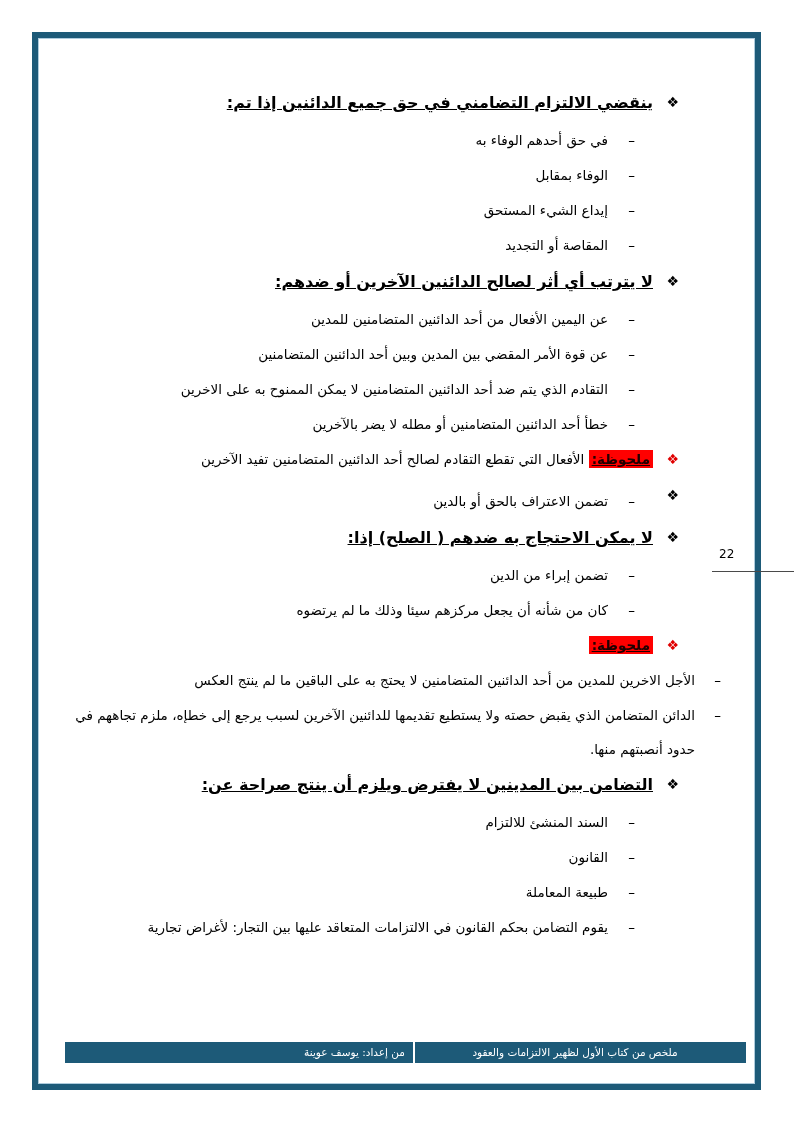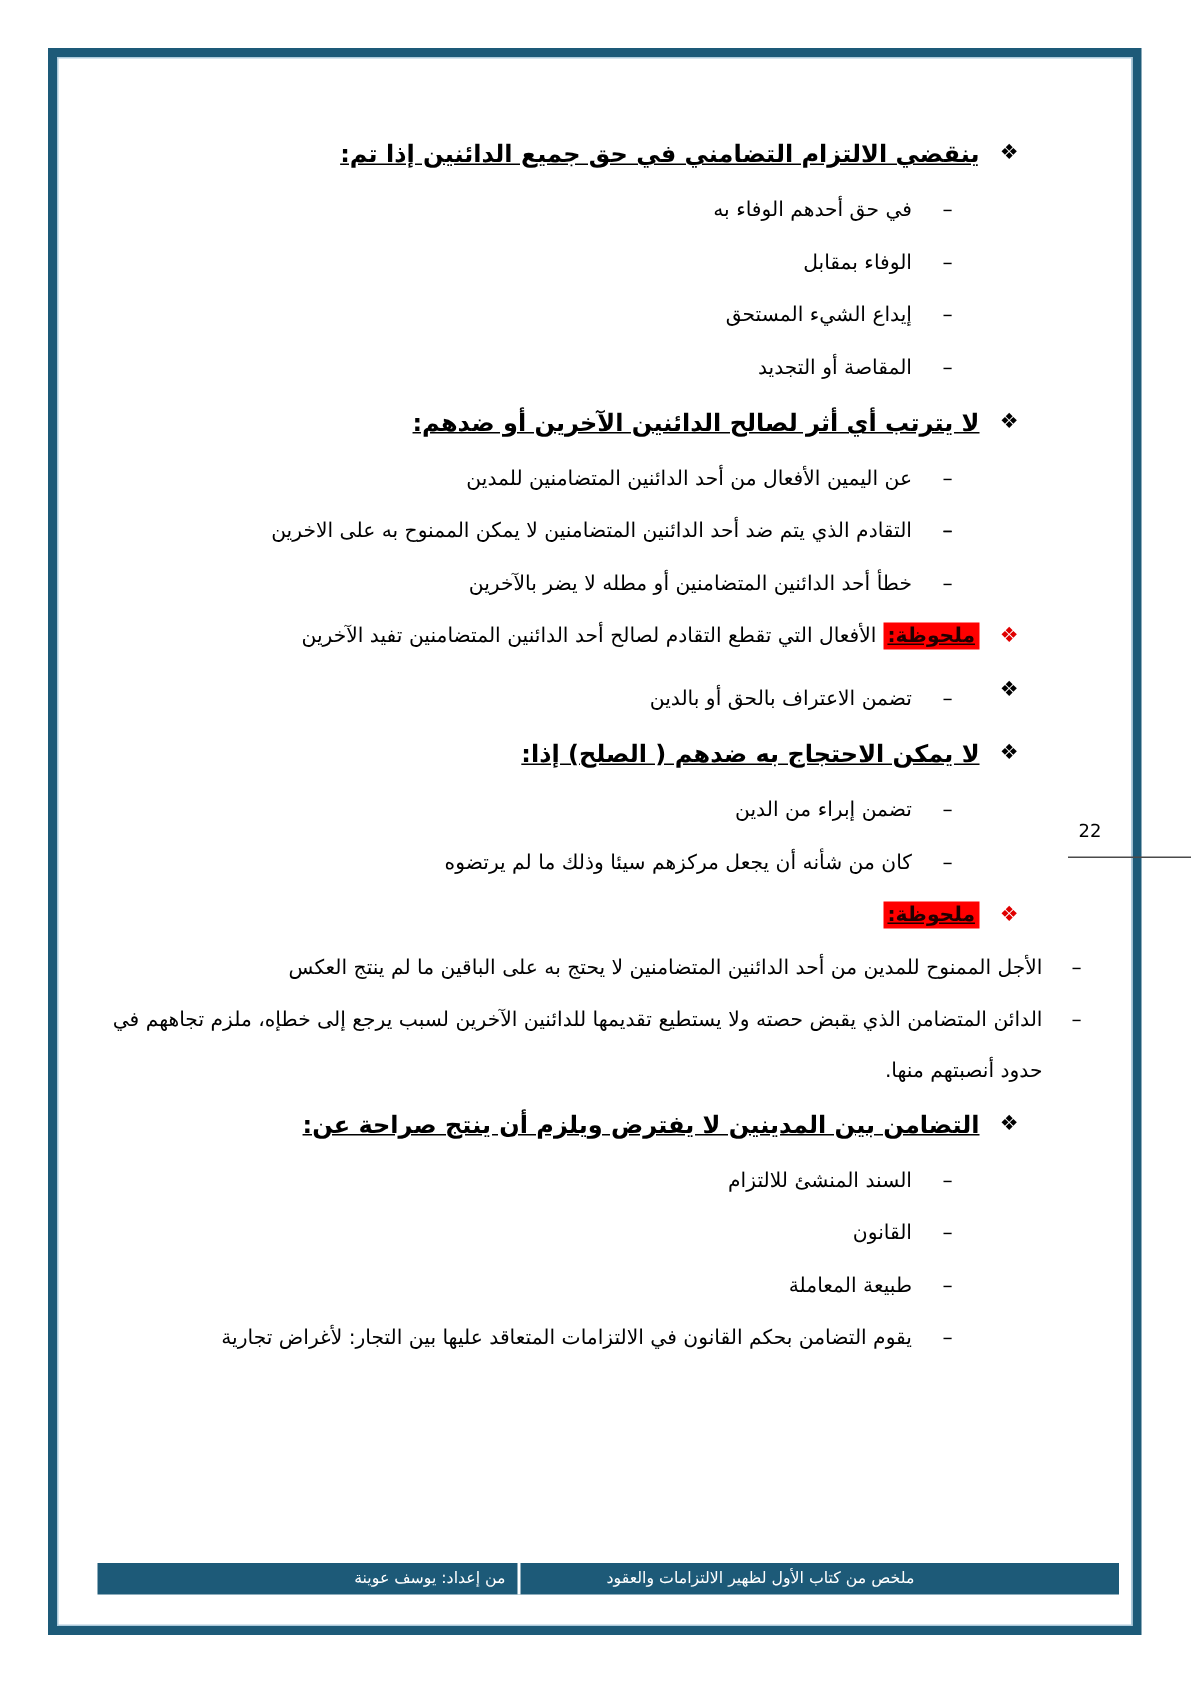--- a/index.html
+++ b/index.html
@@ -102,21 +102,21 @@
   .footer .cell{
     color:#ffffff;
     font-size:10.5px;line-height:21px;
     white-space:nowrap;overflow:hidden;
   }
   .footer .cell-left{
     width:320px;
     text-align:center;
   }
   .footer .cell-right{
-    width:280px;
+    width:348px;
     text-align:right;
     padding-left:6px;padding-right:8px;
     box-sizing:border-box;
   }
   .footer .divider{
     width:2px;height:100%;
     background:#ffffff;
   }
 </style>
 </head>
@@ -154,20 +154,21 @@
     <div class="h">
       <span class="bullet">❖</span>
       <span class="htxt">لا يترتب أي أثر لصالح الدائنين الآخرين أو ضدهم:</span>
     </div>
     <div class="li">
       <span class="dash">–</span>
       <span class="txt">عن اليمين الأفعال من أحد الدائنين المتضامنين للمدين</span>
     </div>
     <div class="li">
       <span class="dash">–</span>
+      <span class="txt">عن قوة الأمر المقضي بين المدين وبين أحد الدائنين المتضامنين</span>
     </div>
     <div class="li">
       <span class="dash">–</span>
       <span class="txt">التقادم الذي يتم ضد أحد الدائنين المتضامنين لا يمكن الممنوح به على الاخرين</span>
     </div>
     <div class="li">
       <span class="dash">–</span>
       <span class="txt">خطأ أحد الدائنين المتضامنين أو مطله لا يضر بالآخرين</span>
     </div>
 
@@ -197,21 +198,21 @@
       <span class="dash">–</span>
       <span class="txt">كان من شأنه أن يجعل مركزهم سيئا وذلك ما لم يرتضوه</span>
     </div>
 
     <div class="note">
       <span class="bullet">❖</span>
       <span class="note-label">ملحوظة:</span>
     </div>
     <div class="li wide">
       <span class="dash">–</span>
-      <span class="txt">الأجل الممنوح للمدين من أحد الدائنين المتضامنين لا يحتج به على الباقين ما لم ينتج العكس</span>
+      <span class="txt">الأجل الاخرين للمدين من أحد الدائنين المتضامنين لا يحتج به على الباقين ما لم ينتج العكس</span>
     </div>
     <div class="li wide">
       <span class="dash">–</span>
       <span class="txt">الدائن المتضامن الذي يقبض حصته ولا يستطيع تقديمها للدائنين الآخرين لسبب يرجع إلى خطإه، ملزم تجاههم في حدود أنصبتهم منها.</span>
     </div>
 
     <div class="h">
       <span class="bullet">❖</span>
       <span class="htxt">التضامن بين المدينين لا يفترض ويلزم أن ينتج صراحة عن:</span>
     </div>

